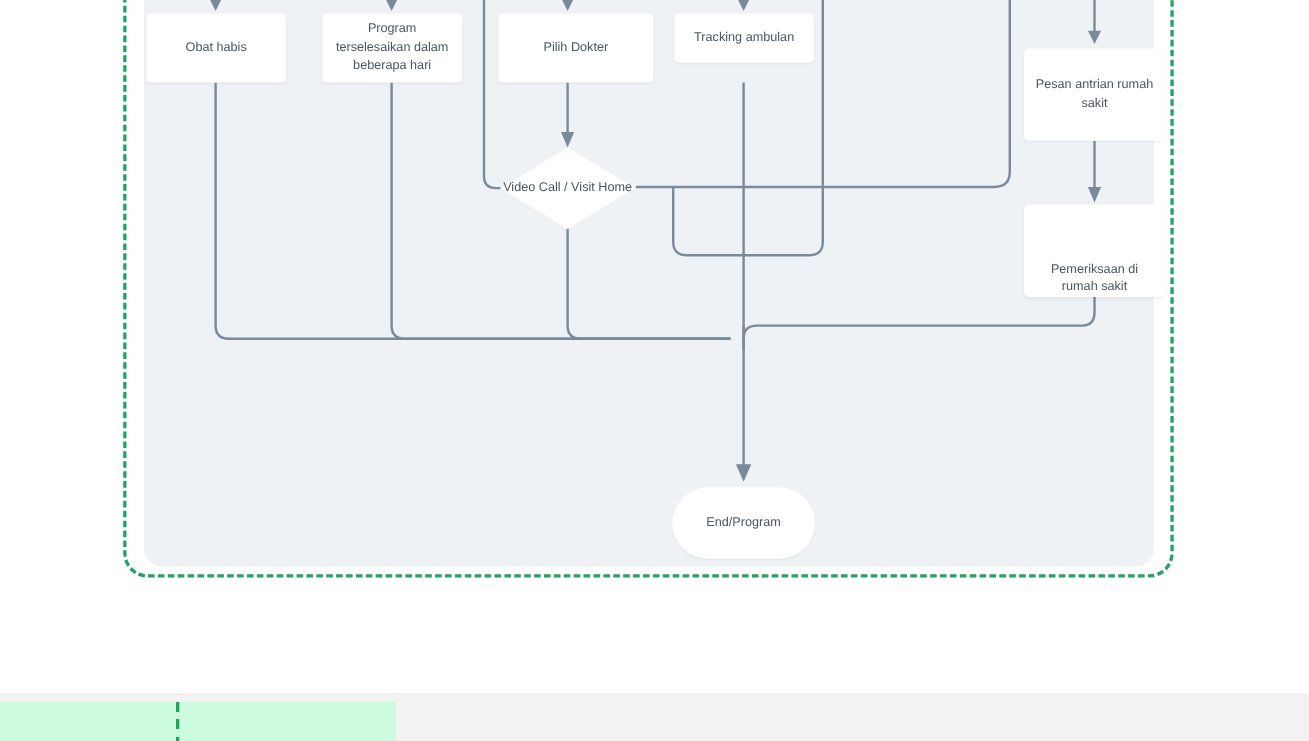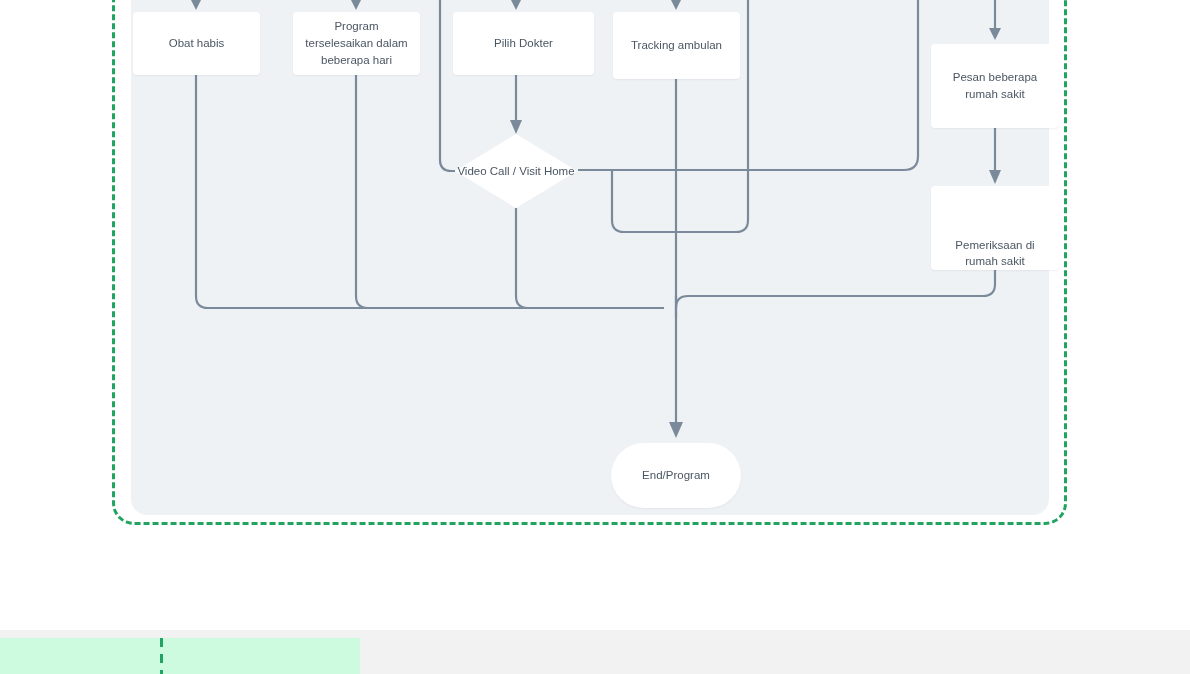--- a/index.html
+++ b/index.html
@@ -205,26 +205,26 @@
   </div>
 
   <div class="node" style="left:293px; top:12px; width:127px; height:63px;">
     <span>Program terselesaikan dalam beberapa hari</span>
   </div>
 
   <div class="node" style="left:453px; top:12px; width:141px; height:63px;">
     <span>Pilih Dokter</span>
   </div>
 
-  <div class="node" style="left:613px; top:12px; width:127px; height:67px;">
+  <div class="node" style="left:613px; top:12px; width:127px; height:45px;">
     <span>Tracking ambulan</span>
   </div>
 
   <div class="node" style="left:931px; top:44px; width:128px; height:84px;">
-    <span>Pesan beberapa rumah sakit</span>
+    <span>Pesan antrian rumah sakit</span>
   </div>
 
   <div class="diamond-wrap" style="left:455px; top:134px; width:122px; height:74px;">
     <svg class="diamond-shape" viewBox="0 0 122 74" preserveAspectRatio="none">
       <polygon points="61,0 122,37 61,74 0,37" fill="#ffffff"></polygon>
     </svg>
     <div class="diamond-label">
       <span>Video Call / Visit Home</span>
     </div>
   </div>

